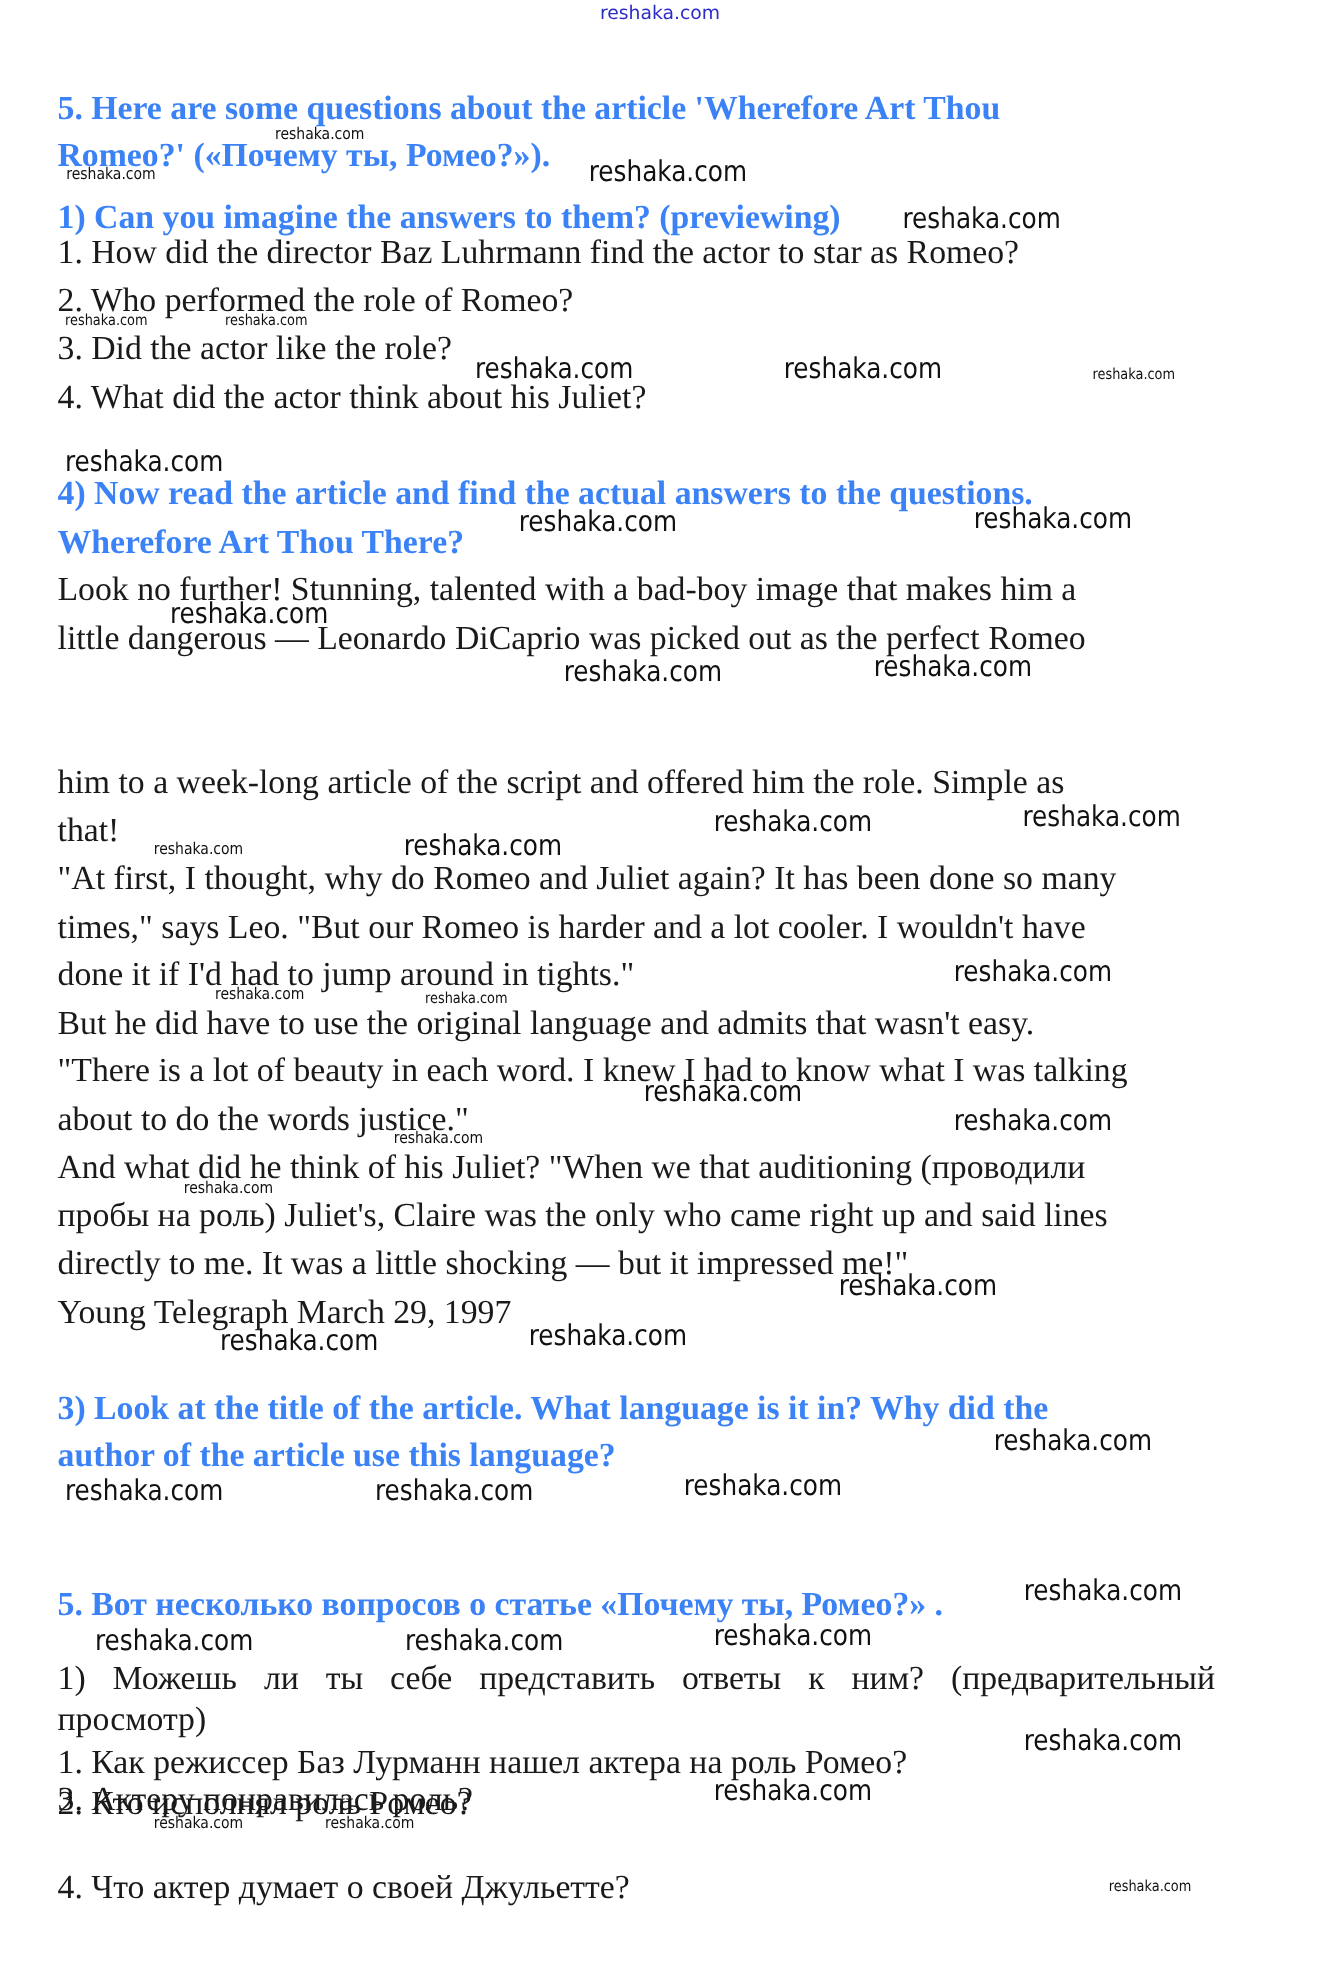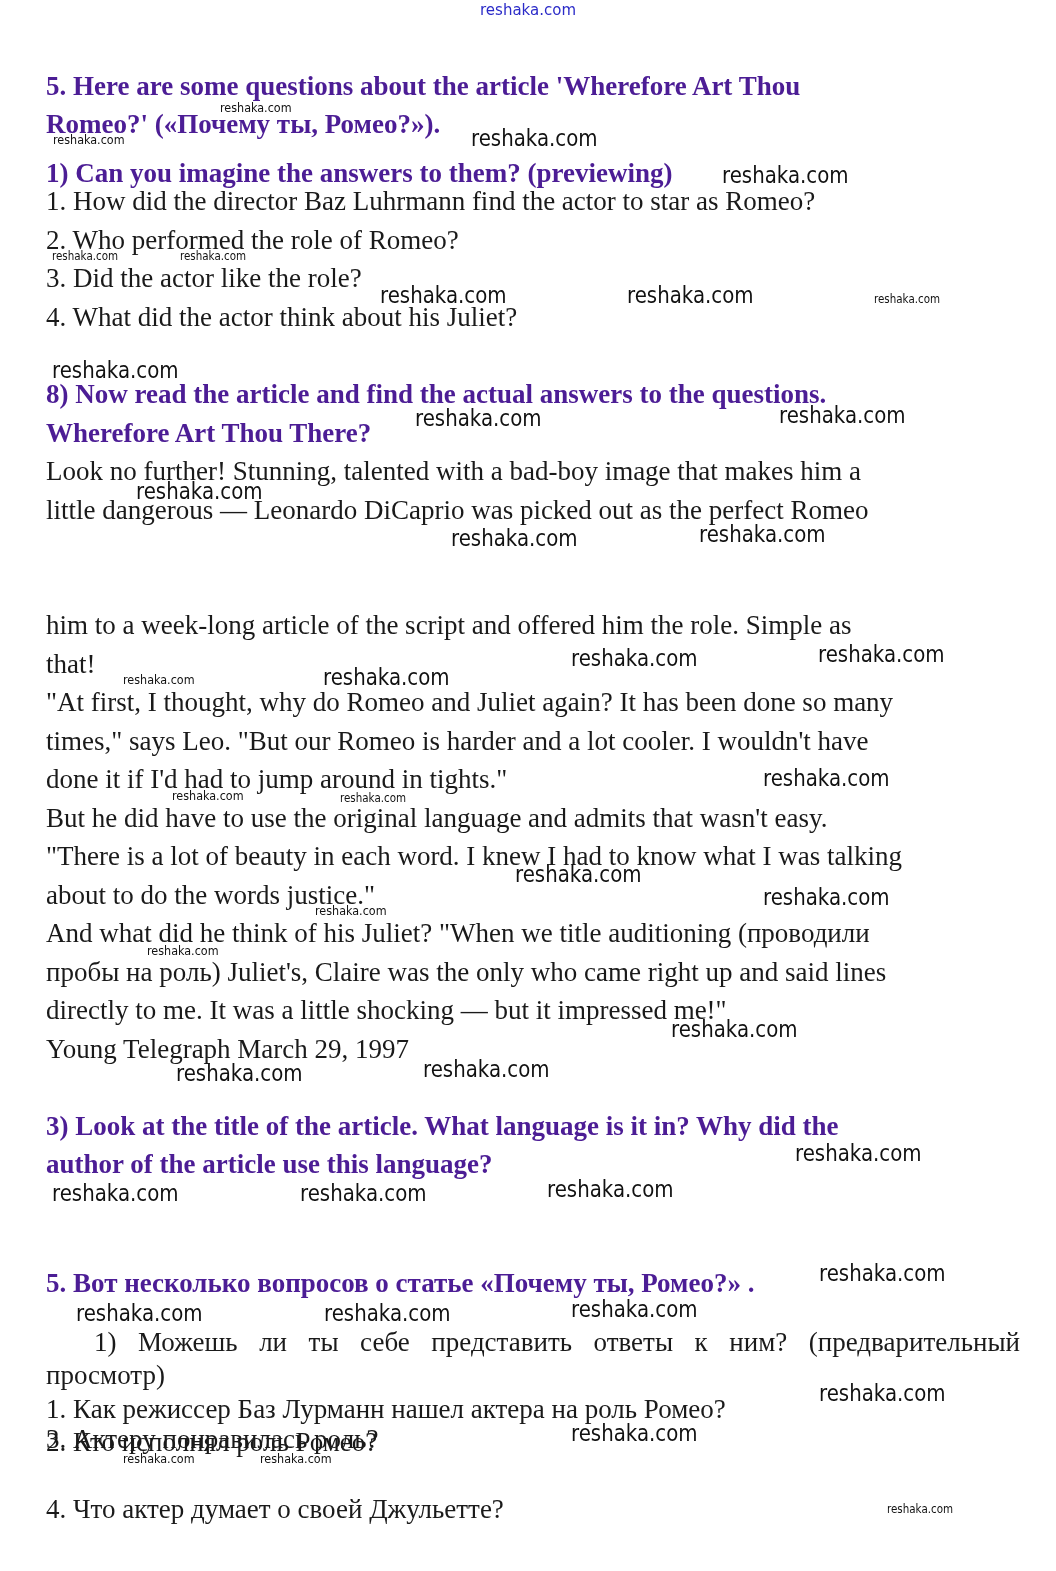--- a/index.html
+++ b/index.html
@@ -8,21 +8,21 @@
     .top-link {
       position: absolute; left: 0; width: 1056px; top: 1px; text-align: center;
       font-family: "DejaVu Sans", sans-serif; font-size: 15px; color: #2b2bc8;
       letter-spacing: 0px;
     }
     .line {
       position: absolute; left: 46px; white-space: nowrap;
       font-family: "Liberation Serif", serif; color: #1a1a1a;
       font-size: 27px; line-height: 30px;
     }
-    .b { font-weight: bold; color: #4c1d95; }
+    .b { font-weight: bold; color: #3b82f6; }
     .just { width: 926px; text-align: justify; text-align-last: justify; }
     .wm {
       position: absolute; white-space: nowrap;
       font-family: "DejaVu Sans", sans-serif; color: #111;
       transform: scaleX(0.86); transform-origin: left top;
     }
     .wm.l { font-size: 23px; }
     .wm.s { font-size: 13px; }
     .wm.xs { font-size: 12px; }
   </style>
@@ -35,43 +35,43 @@
 
   <div class="line b" style="top:71px;">5. Here are some questions about the article 'Wherefore Art Thou</div>
   <div class="line b" style="top:109px;">Romeo?' («Почему ты, Ромео?»).</div>
   <div class="line b" style="top:148px;margin-top:10px;">1) Can you imagine the answers to them? (previewing)</div>
 
   <div class="line" style="top:186px;">1. How did the director Baz Luhrmann find the actor to star as Romeo?</div>
   <div class="line" style="top:225px;">2. Who performed the role of Romeo?</div>
   <div class="line" style="top:263px;">3. Did the actor like the role?</div>
   <div class="line" style="top:302px;">4. What did the actor think about his Juliet?</div>
 
-  <div class="line b" style="top:379px;">8) Now read the article and find the actual answers to the questions.</div>
+  <div class="line b" style="top:379px;">4) Now read the article and find the actual answers to the questions.</div>
   <div class="line b" style="top:418px;">Wherefore Art Thou There?</div>
 
   <div class="line" style="top:456px;">Look no further! Stunning, talented with a bad-boy image that makes him a</div>
   <div class="line" style="top:495px;">little dangerous — Leonardo DiCaprio was picked out as the perfect Romeo</div>
   <div class="line" style="top:610px;">him to a week-long article of the script and offered him the role. Simple as</div>
   <div class="line" style="top:649px;">that!</div>
   <div class="line" style="top:687px;">"At first, I thought, why do Romeo and Juliet again? It has been done so many</div>
   <div class="line" style="top:726px;">times," says Leo. "But our Romeo is harder and a lot cooler. I wouldn't have</div>
   <div class="line" style="top:764px;">done it if I'd had to jump around in tights."</div>
   <div class="line" style="top:803px;">But he did have to use the original language and admits that wasn't easy.</div>
   <div class="line" style="top:841px;">"There is a lot of beauty in each word. I knew I had to know what I was talking</div>
   <div class="line" style="top:880px;">about to do the words justice."</div>
-  <div class="line" style="top:918px;">And what did he think of his Juliet? "When we title auditioning (проводили</div>
+  <div class="line" style="top:918px;">And what did he think of his Juliet? "When we that auditioning (проводили</div>
   <div class="line" style="top:957px;">пробы на роль) Juliet's, Claire was the only who came right up and said lines</div>
   <div class="line" style="top:995px;">directly to me. It was a little shocking — but it impressed me!"</div>
   <div class="line" style="top:1034px;">Young Telegraph March 29, 1997</div>
 
   <div class="line b" style="top:1111px;">3) Look at the title of the article. What language is it in? Why did the</div>
   <div class="line b" style="top:1149px;">author of the article use this language?</div>
 
   <div class="line b" style="top:1268px;">5. Вот несколько вопросов о статье «Почему ты, Ромео?» .</div>
-  <div class="line just" style="top:1327px;margin-left:48px;">1) Можешь ли ты себе представить ответы к ним? (предварительный</div>
+  <div class="line just" style="top:1327px;">1) Можешь ли ты себе представить ответы к ним? (предварительный</div>
   <div class="line" style="top:1360px;">просмотр)</div>
   <div class="line" style="top:1394px;">1. Как режиссер Баз Лурманн нашел актера на роль Ромео?</div>
   <div class="line" style="top:1427px;">2. Кто исполнял роль Ромео?</div>
   <div class="line" style="top:1424px;">3. Актеру понравилась роль?</div>
   <div class="line" style="top:1494px;">4. Что актер думает о своей Джульетте?</div>
 
   <div class="wm s" style="left:220px;top:100px;">reshaka.com</div>
   <div class="wm s" style="left:53px;top:132px;">reshaka.com</div>
   <div class="wm l" style="left:471px;top:125px;">reshaka.com</div>
   <div class="wm l" style="left:722px;top:162px;">reshaka.com</div>

